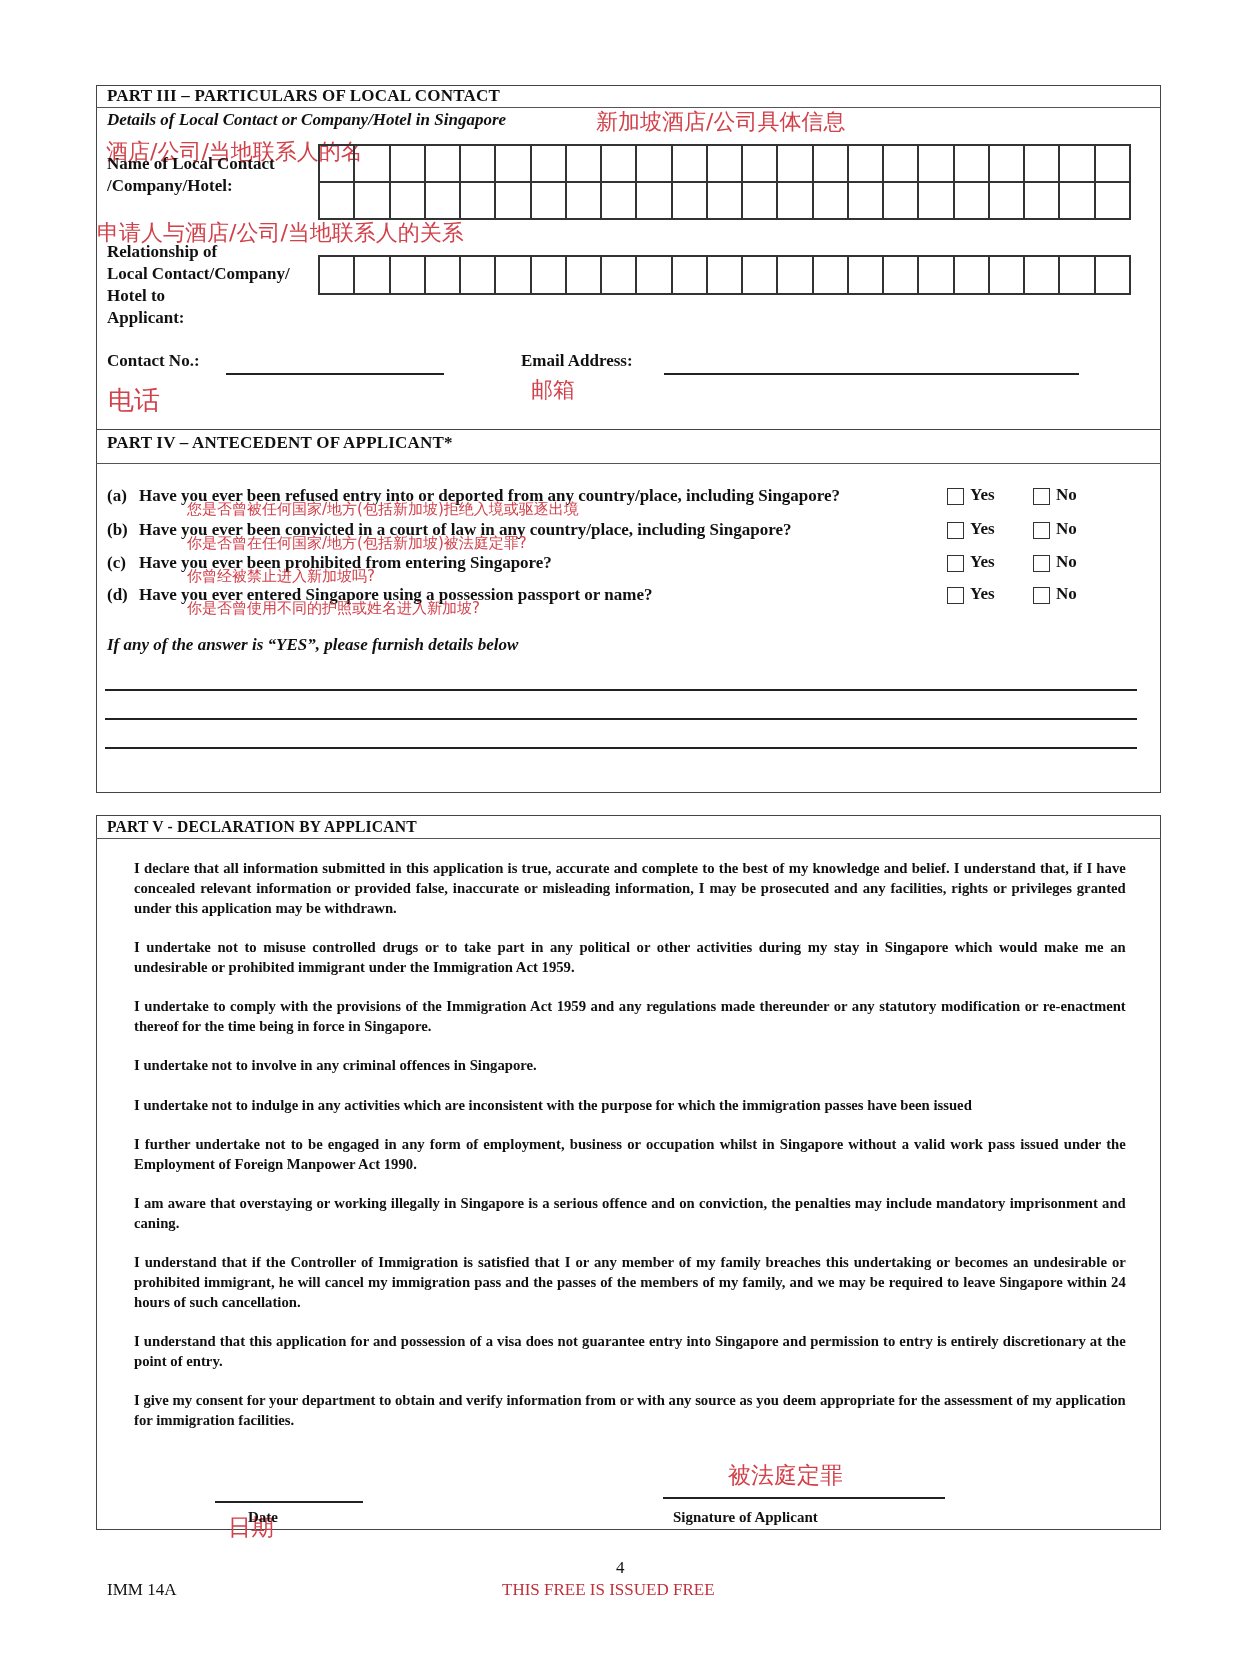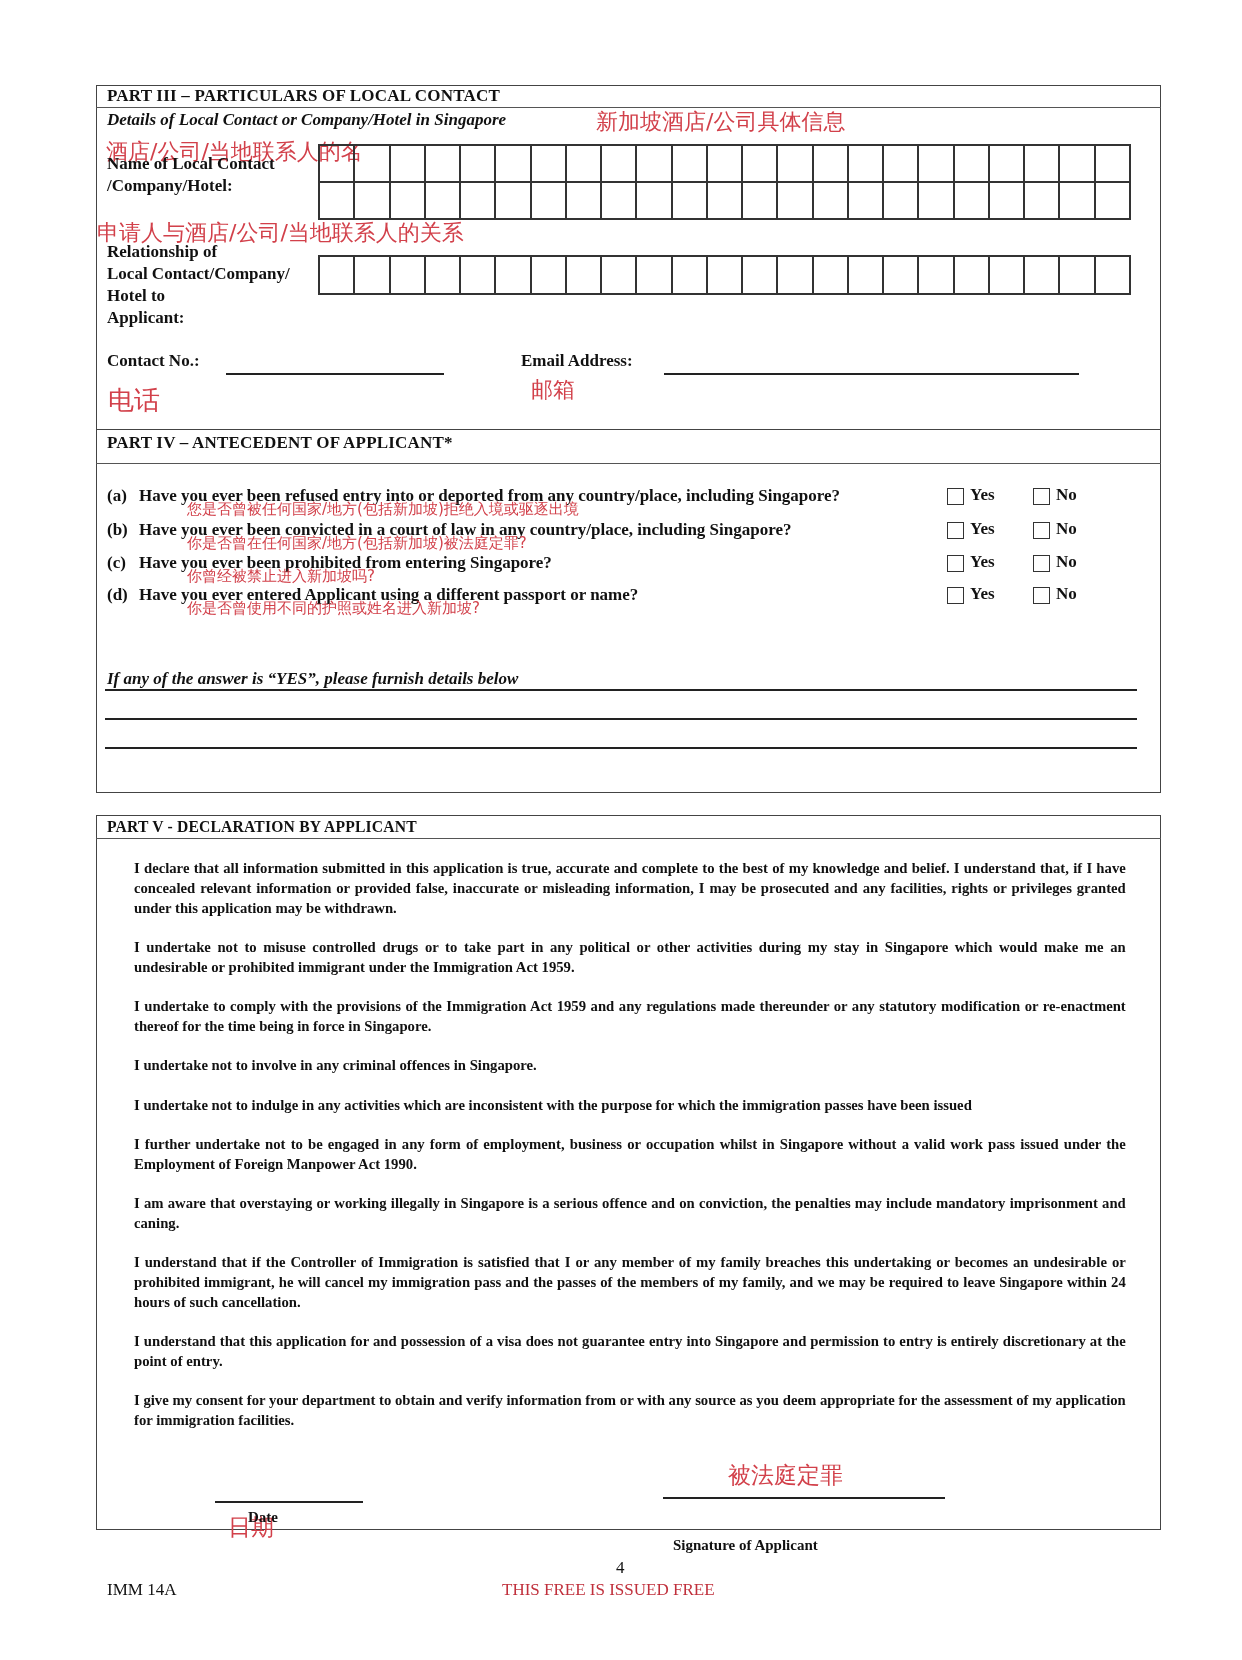--- a/index.html
+++ b/index.html
@@ -156,33 +156,33 @@
     <div class="q" style="left: 107px; top: 553px;"><span class="tag">(c)</span><span>Have you ever been prohibited from entering Singapore?</span></div>
     <div class="zhq" style="left: 139px; top: 567px;">你曾经被禁止进入新加坡吗?</div>
     <div class="chk" style="left: 947px; top: 552px;">
       <span class="box"></span>
       <span>Yes</span>
     </div>
     <div class="chk" style="left: 1033px; top: 552px;">
       <span class="box"></span>
       <span>No</span>
     </div>
-    <div class="q" style="left: 107px; top: 585px;"><span class="tag">(d)</span><span>Have you ever entered Applicant using a different passport or name?</span></div>
+    <div class="q" style="left: 107px; top: 585px;"><span class="tag">(d)</span><span>Have you ever entered Singapore using a possession passport or name?</span></div>
     <div class="zhq" style="left: 139px; top: 599px;">你是否曾使用不同的护照或姓名进入新加坡?</div>
     <div class="chk" style="left: 947px; top: 584px;">
       <span class="box"></span>
       <span>Yes</span>
     </div>
     <div class="chk" style="left: 1033px; top: 584px;">
       <span class="box"></span>
       <span>No</span>
     </div>
   </div>
 
-<div class="abs sub-ital" style="left:107px; top:669px;">If any of the answer is “YES”, please furnish details below</div>
+<div class="abs sub-ital" style="left:107px; top:635px;">If any of the answer is “YES”, please furnish details below</div>
 <div class="uline" style="left:105px; top:689px; width:1032px;"></div>
 <div class="uline" style="left:105px; top:718px; width:1032px;"></div>
 <div class="uline" style="left:105px; top:747px; width:1032px;"></div>
 
 <div class="frame" style="left:96px; top:815px; width:1065px; height:715px;"></div>
 <div class="hline" style="left:96px; top:838px; width:1065px;"></div>
 <div class="part-title" style="left:107px; top:817px; transform:scaleX(0.92); transform-origin:left;">PART V - DECLARATION BY APPLICANT</div>
 
 <div id="declarations">
     <div class="decl" style="top: 858px;">I declare that all information submitted in this application is true, accurate and complete to the best of my knowledge and belief. I understand that, if I have concealed relevant information or provided false, inaccurate or misleading information, I may be prosecuted and any facilities, rights or privileges granted under this application may be withdrawn.</div>
@@ -196,17 +196,17 @@
     <div class="decl" style="top: 1331px;">I understand that this application for and possession of a visa does not guarantee entry into Singapore and permission to entry is entirely discretionary at the point of entry.</div>
     <div class="decl" style="top: 1390px;">I give my consent for your department to obtain and verify information from or with any source as you deem appropriate for the assessment of my application for immigration facilities.</div>
   </div>
 
 <div class="zh" style="left:228px; top:1512px; font-size:23px;">日期</div>
 <div class="uline" style="left:215px; top:1501px; width:148px;"></div>
 <div class="abs" style="left:248px; top:1509px; font-weight:bold; font-size:15px;">Date</div>
 
 <div class="zh" style="left:728px; top:1460px; font-size:23px;">被法庭定罪</div>
 <div class="uline" style="left:663px; top:1497px; width:282px;"></div>
-<div class="abs" style="left:673px; top:1509px; font-weight:bold; font-size:15px;margin-top:28px;">Signature of Applicant</div>
+<div class="abs" style="left:673px; top:1509px; font-weight:bold; font-size:15px;">Signature of Applicant</div>
 
 <div class="footer" style="left:616px; top:1558px;">4</div>
 <div class="footer" style="left:107px; top:1580px;">IMM 14A</div>
 <div class="footer" id="notice" style="left: 502px; top: 1580px; color: rgb(192, 48, 60);">THIS FREE IS ISSUED FREE</div>
 
 </body></html>

